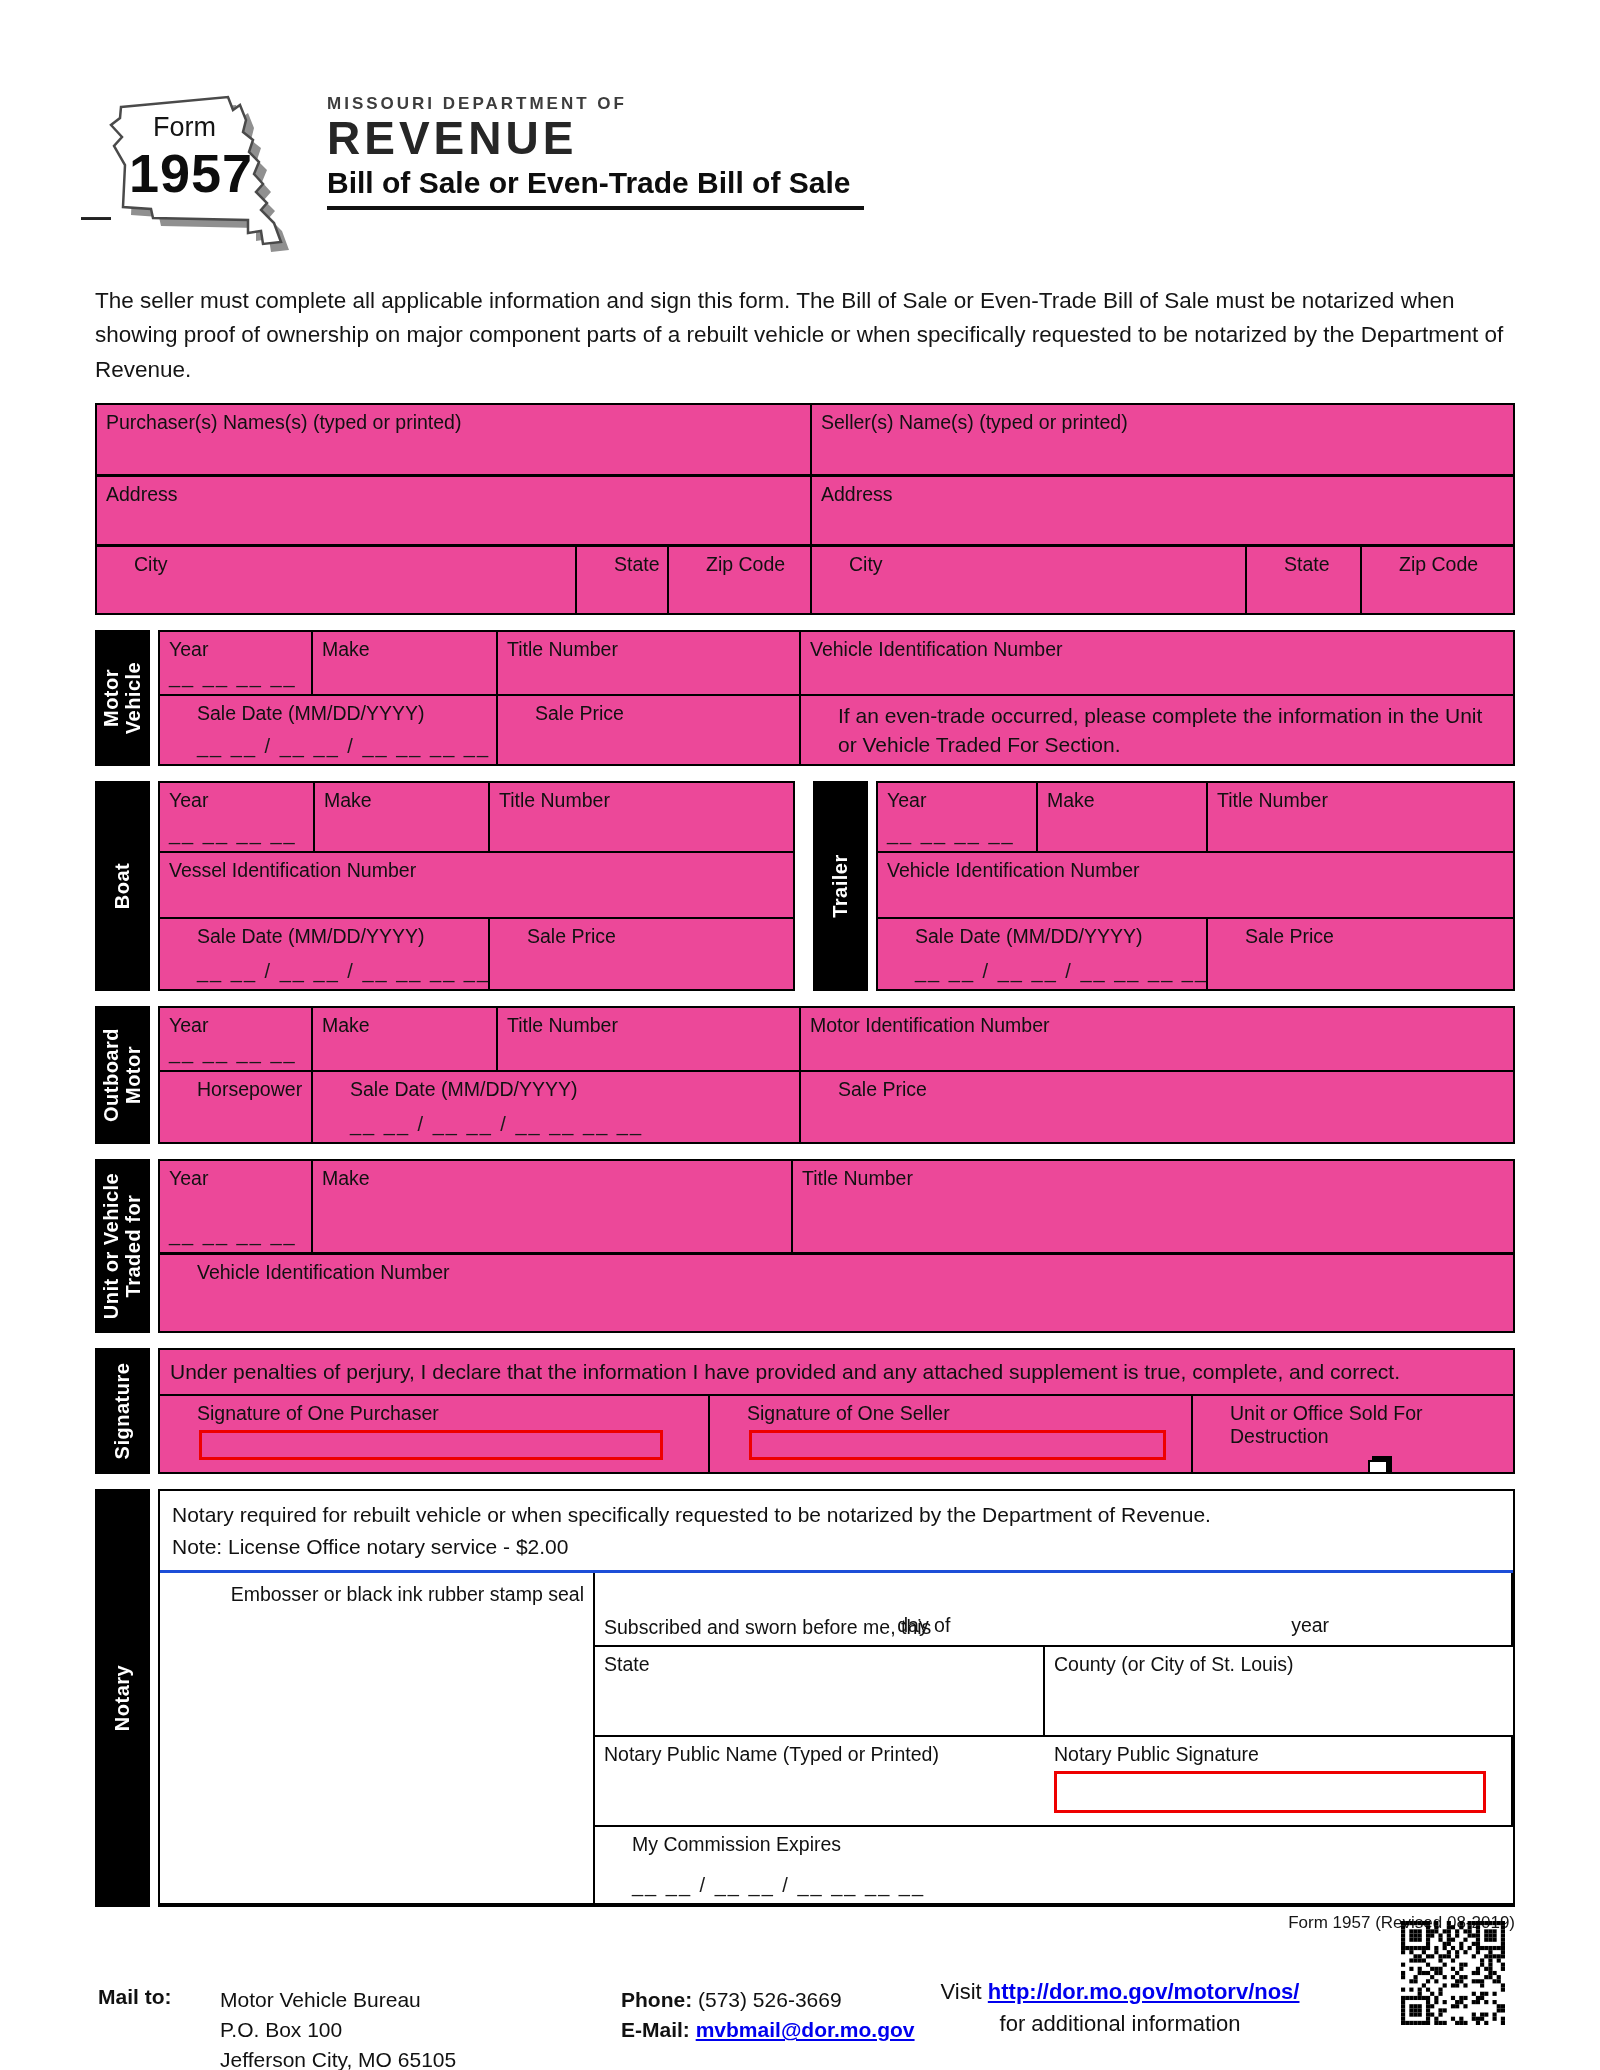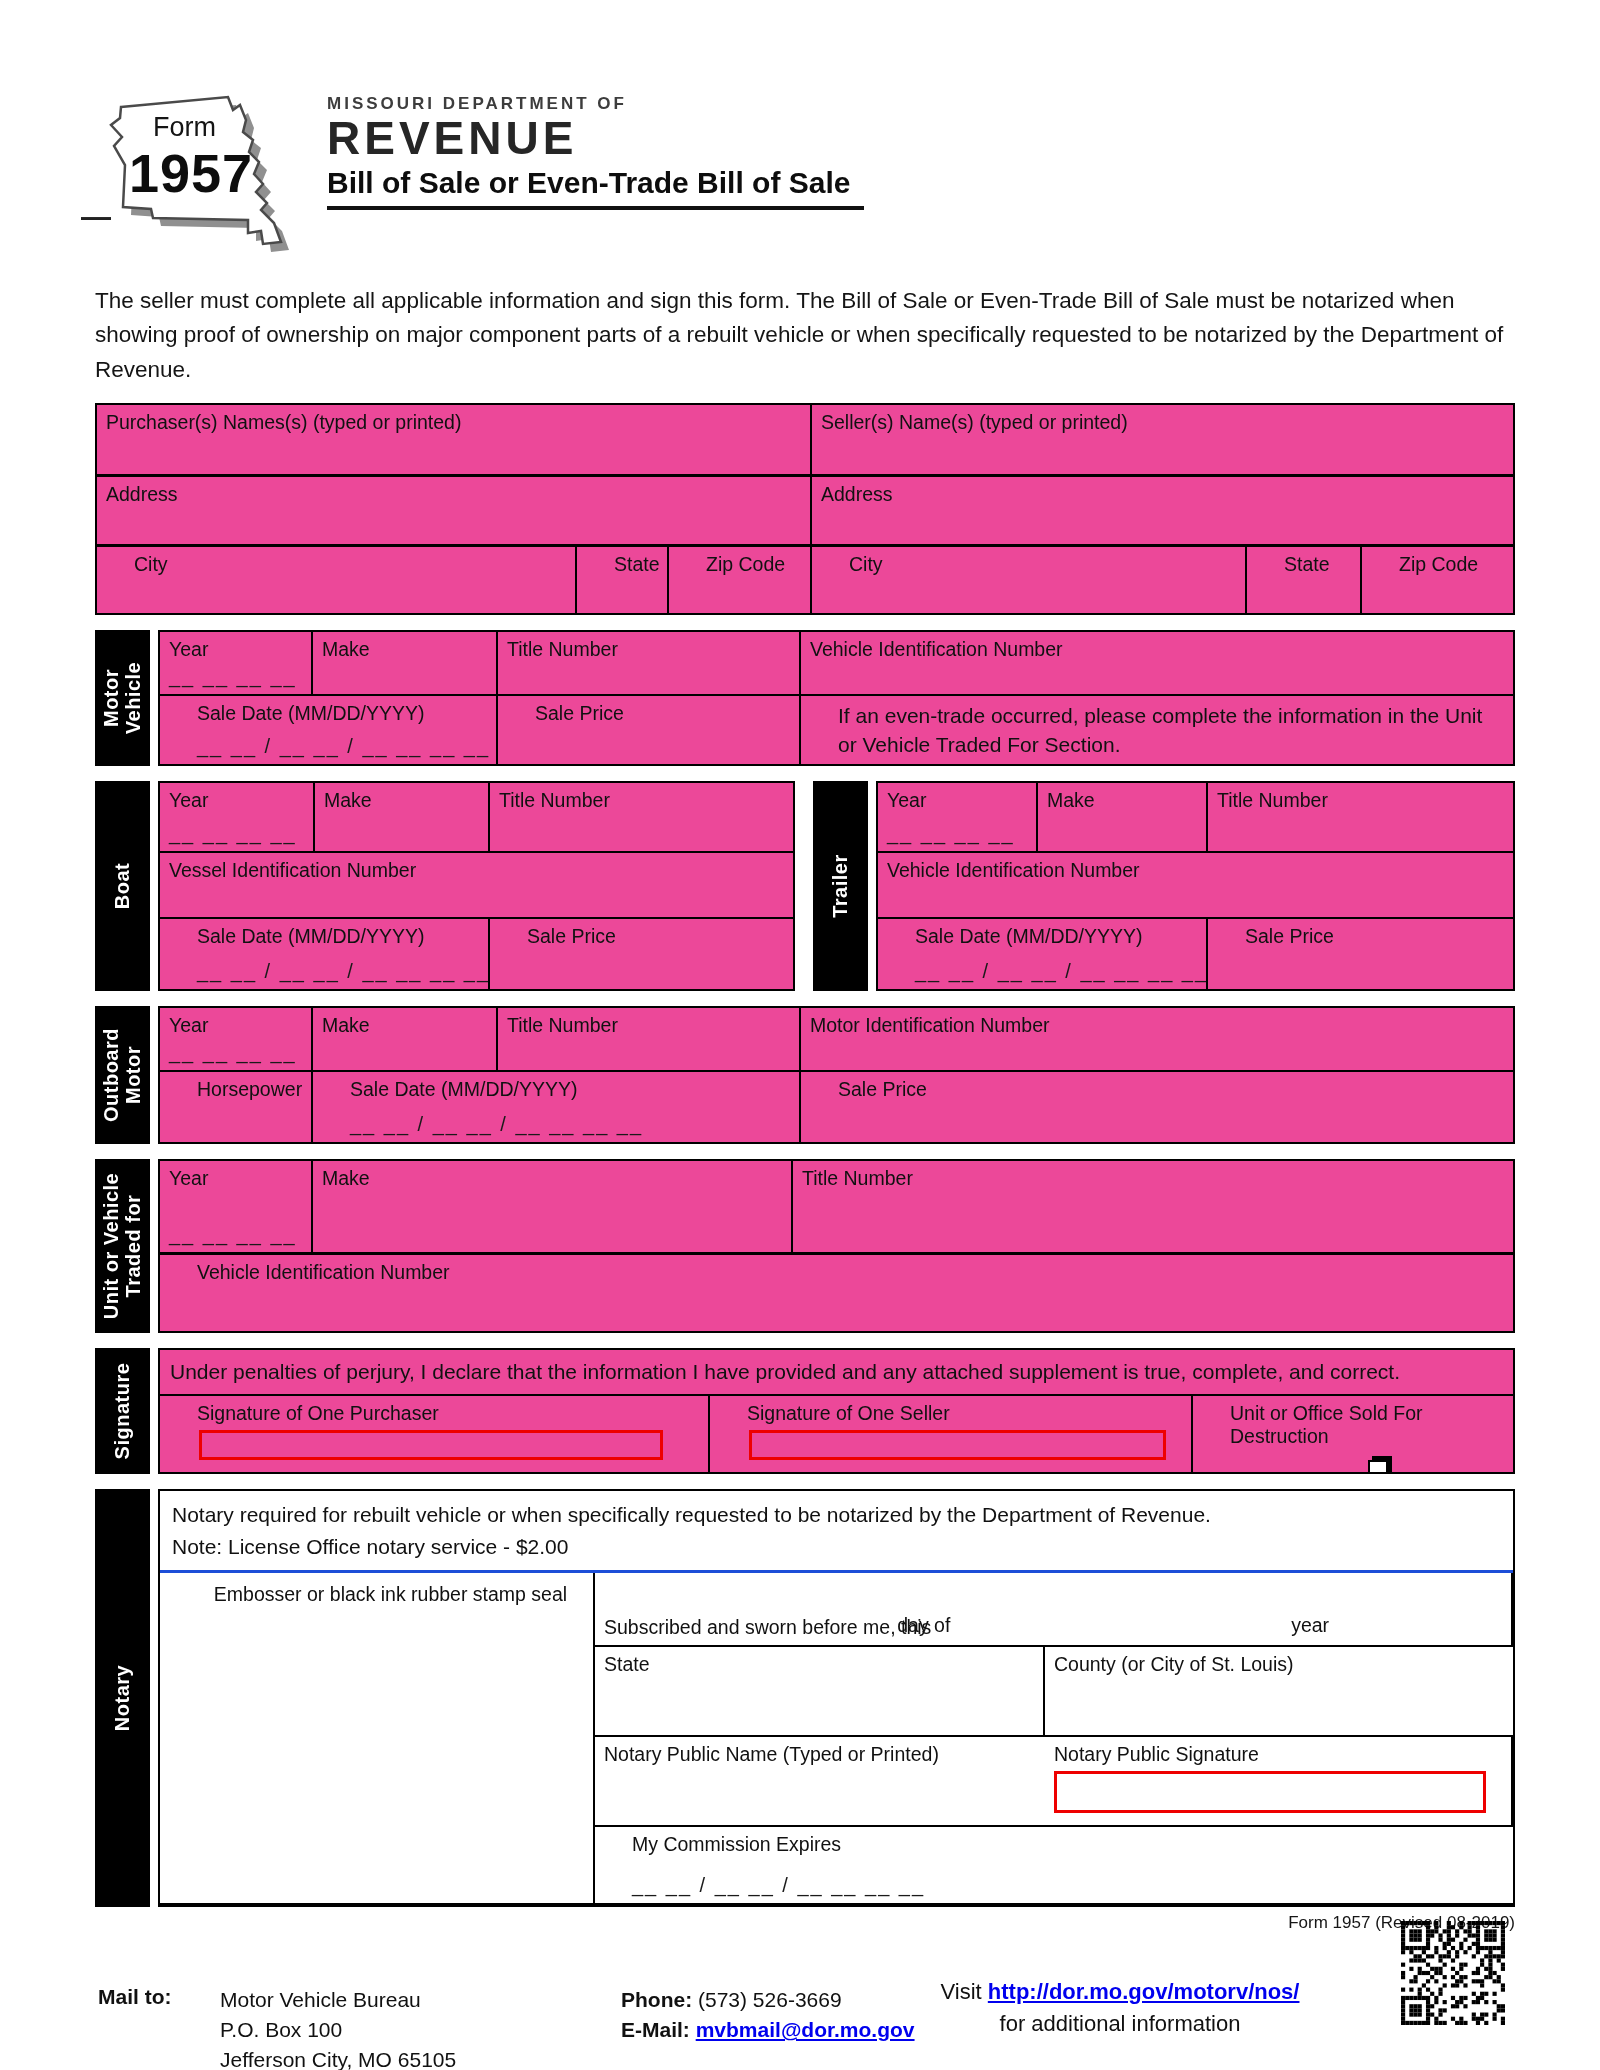--- a/index.html
+++ b/index.html
@@ -39,21 +39,21 @@
   .grow { flex:1; }
   
   .perjury { font-size:21px; padding:10px 10px; border-bottom:2px solid #000; }
   .redbox { border:3px solid var(--red,#e00); flex:1; margin:5px 36px 6px 2px; }
   .redbox.tight { margin-right:16px; }
   .cbrow { display:flex; align-items:center; margin-top:12px; font-size:20px;flex-direction:column; }
   .cb { width:20px; height:20px; border:2px solid #000; background:#fff;
         box-shadow:4px -4px 0 0 #000; display:inline-block; margin:0 9px 0 30px; }
   
   .notary-note { font-size:21px; line-height:1.5; padding:8px 12px; border-bottom:3px solid #1d4ed8; }
-  .embosser { text-align:center; padding-top:10px; font-size:19.5px; }
+  .embosser { text-align:center; padding-top:10px; font-size:19.5px;align-items:flex-end; }
   .sworn { position:relative;justify-content:flex-end; }
   .sworn .dayof { position:absolute; left:33%; bottom:8px; }
   .sworn .yearw { position:absolute; left:76%; bottom:8px; }
   .revnote { text-align:right; font-size:17px; margin-top:6px; color:#161616; }
   
   .footer { position:relative; height:170px; margin-top:42px; font-size:21px; }
   .mailto { position:absolute; left:3px; top:10px; display:flex; }
   .mailto .lbl { font-weight:bold; width:122px; }
   .mailto .lines div { line-height:30px; }
   .contact { position:absolute; left:526px; top:10px; }

